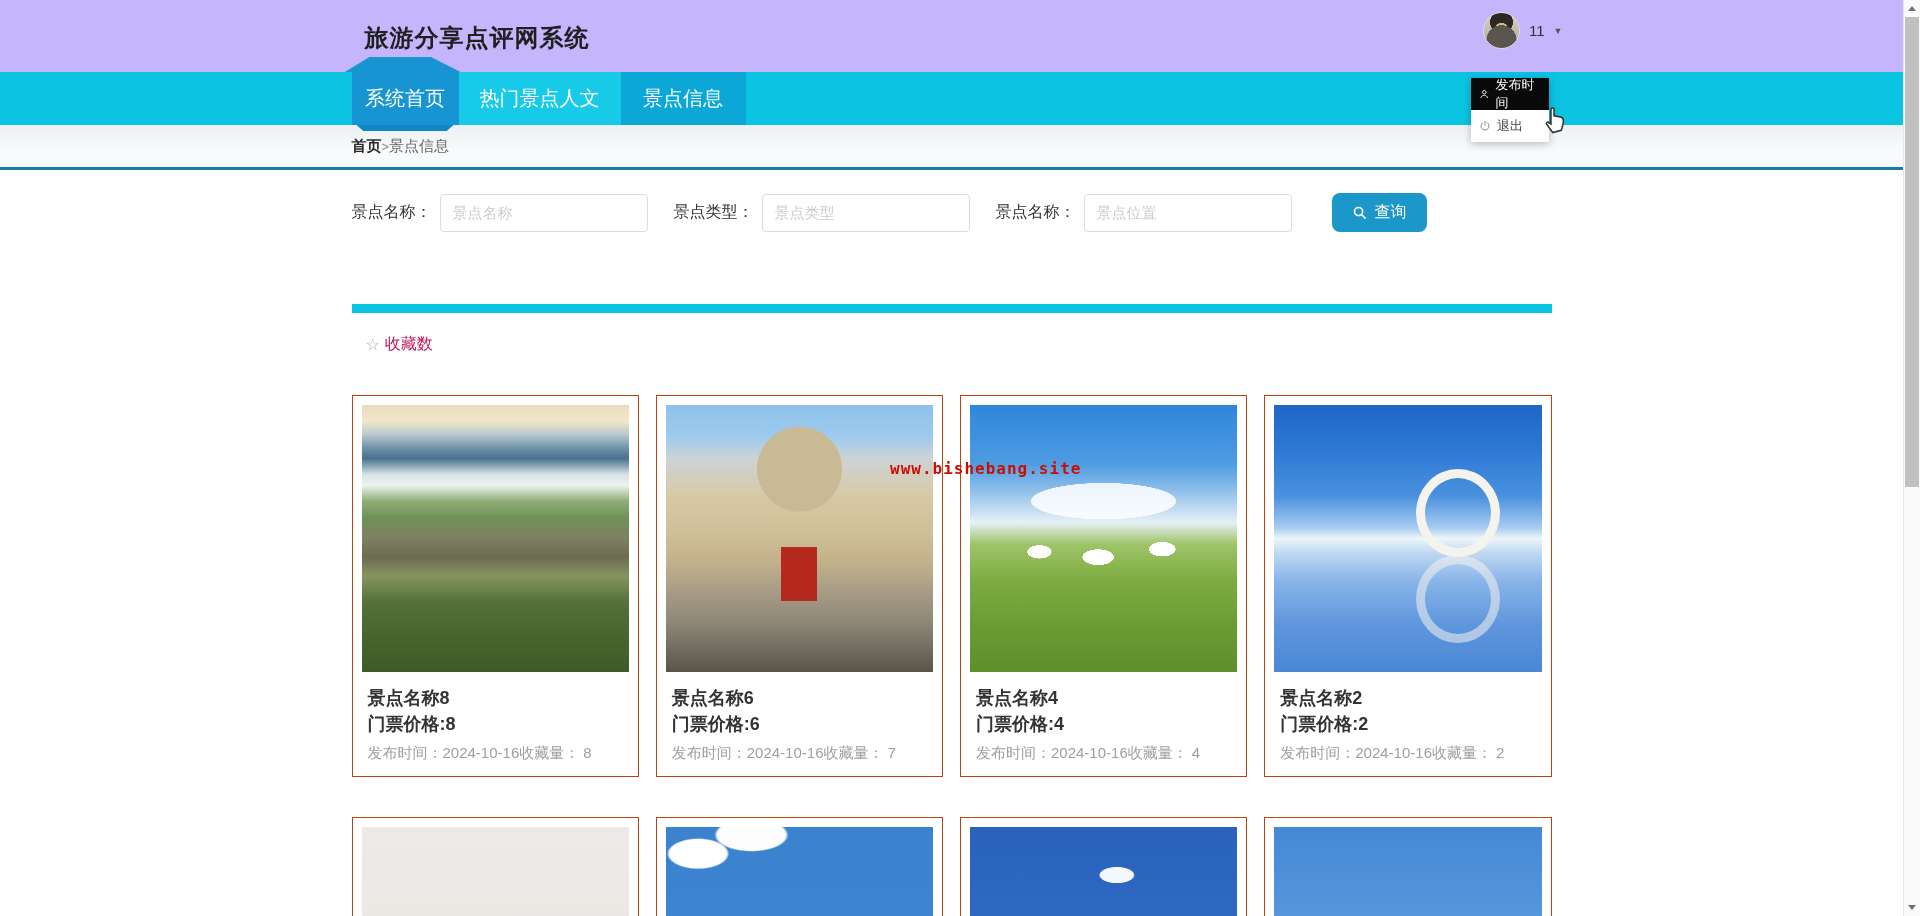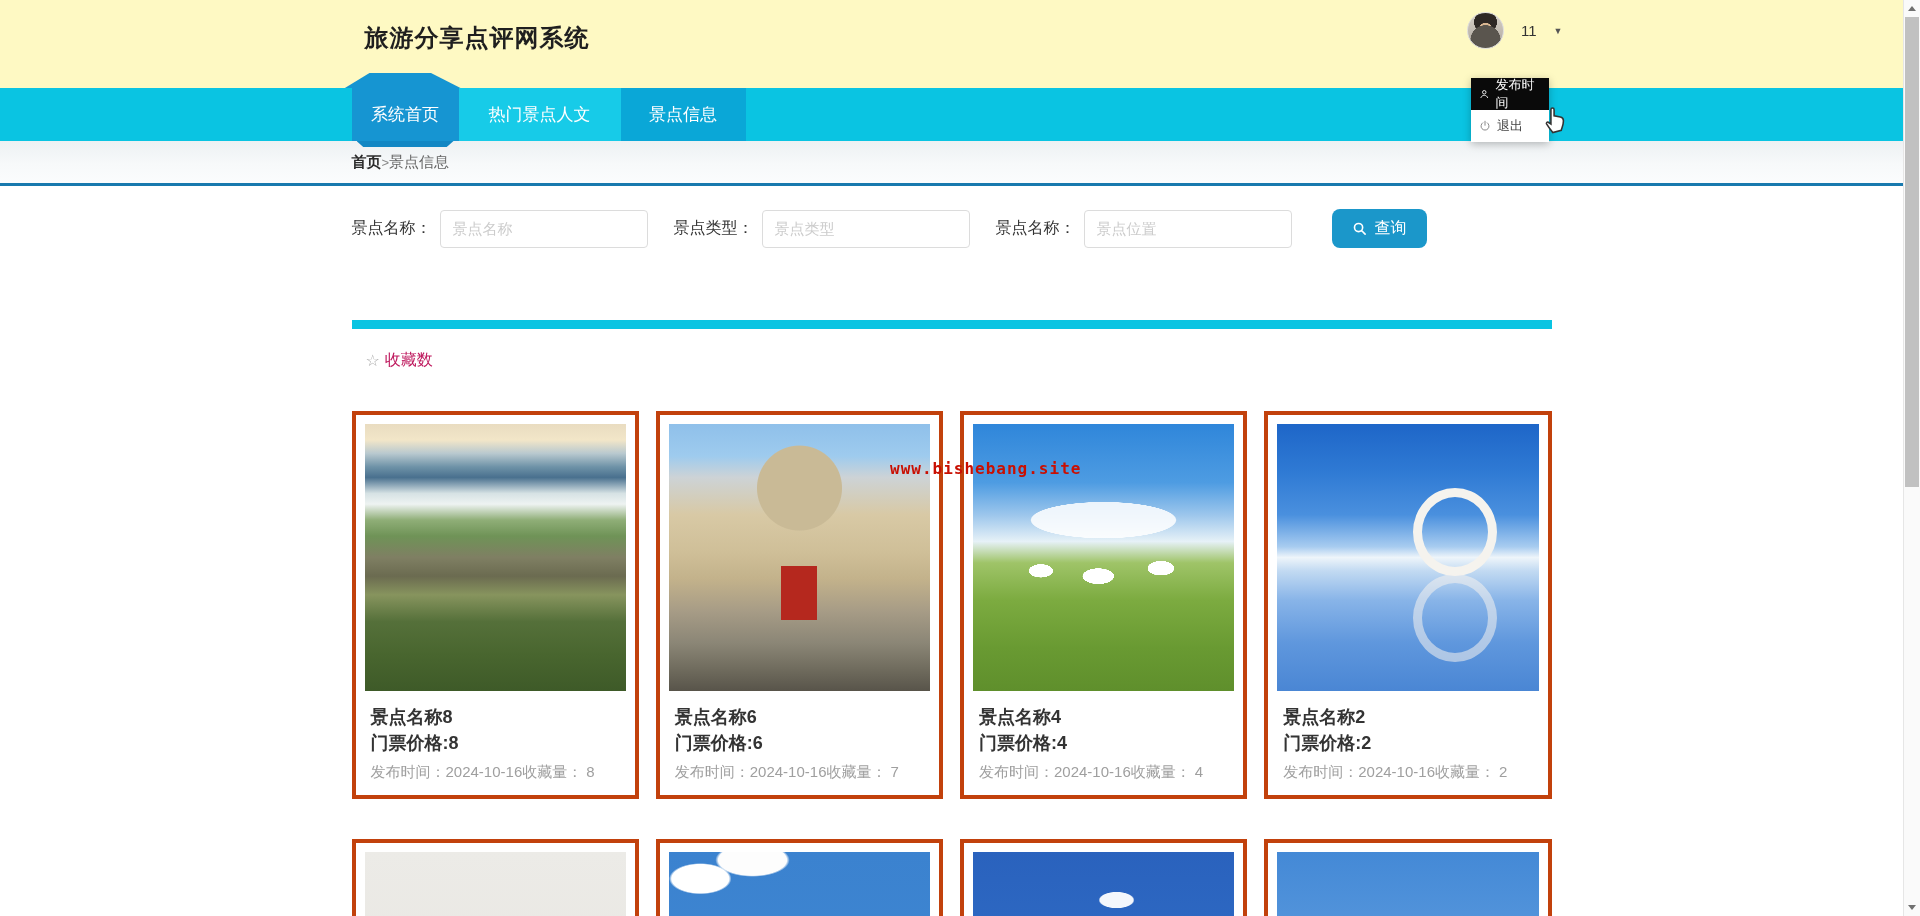--- a/index.html
+++ b/index.html
@@ -2,36 +2,36 @@
 <html><head>
 <meta charset="utf-8">
 <style>
   * { margin:0; padding:0; box-sizing:border-box; }
   html,body { width:1920px; height:916px; font-family:"Liberation Sans", sans-serif; background:#fff; }
   .page { position:relative; width:1920px; height:916px; overflow:hidden; background:#fff; }
   .content-area { position:absolute; left:0; top:0; width:1903px; height:916px; }
   .container { width:1200px; margin:0 auto; position:relative; }
 
   
-  .header { height:88px; background:#fef9c3;padding-left:26px; }
+  .header { height:72px; background:#c4b5fd;padding-left:26px; }
   .site-title { padding-top:22px; font-size:24px; font-weight:700; color:#1f1f1f; letter-spacing:1px; }
-  .user { position:absolute; right:2px; top:12px; display:flex; align-items:center; gap:17px; cursor:pointer; }
+  .user { position:absolute; right:2px; top:12px; display:flex; align-items:center; gap:9px; cursor:pointer; }
   .avatar { width:37px; height:37px; border-radius:50%; border:1px solid #ddd; overflow:hidden;
     background:
       radial-gradient(circle at 50% 78%, #5a554e 0 46%, rgba(0,0,0,0) 47%),
       radial-gradient(circle at 50% 46%, #d9b692 0 24%, rgba(0,0,0,0) 25%),
       radial-gradient(circle at 50% 26%, #2e2825 0 36%, rgba(0,0,0,0) 37%),
       linear-gradient(180deg,#d6d0c8 0%, #beb7ae 60%, #979086 100%); }
   .user-name { font-size:15px; color:#333; }
   .user-caret { font-size:9px; color:#555; }
 
   
   .navbar { position:relative; height:53px; background:#0ac4e2; }
   .nav-inner { display:flex; height:53px; }
-  .nav-tab { height:53px; line-height:53px; text-align:center; color:#fff; font-size:17px; cursor:pointer; }
+  .nav-tab { height:53px; line-height:53px; text-align:center; color:#fff; font-size:20px; cursor:pointer; }
   .tab-home { width:107px; position:relative; background:#1695d2; }
   .tab-home::before { content:""; position:absolute; left:-14px; right:-2px; top:-15px; height:15px; background:#1695d2;
     clip-path:polygon(6% 100%, 26% 0, 76% 0, 100% 100%); }
   .tab-home::after { content:""; position:absolute; left:5px; right:5px; bottom:-6px; height:6px; background:#1287c4;
     clip-path:polygon(0 0, 100% 0, 93% 100%, 7% 100%); }
   .tab-hot { width:162px; background:#17cbe8; }
   .tab-info { width:125px; background:#0aa7d7; }
 
   
   .breadcrumb-bar { height:45px; background:linear-gradient(180deg,#edf1f3 0%, #f7f9fa 55%, #fbfcfd 100%); border-bottom:3px solid #1879ae; }
@@ -51,21 +51,21 @@
     background:#1b97ca; border:none; border-radius:8px; color:#fff; font-size:16px; cursor:pointer; font-family:"Liberation Sans",sans-serif; }
 
   .divider { margin-top:72px; height:9px; background:#0ac4e2; }
 
   .sort-row { margin-top:21px; padding-left:14px; display:flex; align-items:center; gap:5px; cursor:pointer; }
   .sort-star { font-size:16px; color:#aaa; }
   .sort-label { font-size:16px; color:#be185d; }
 
   
   .grid { margin-top:40px; display:grid; grid-template-columns:repeat(4,1fr); gap:21px 17px; }
-  .card { background:#fff; border:4px solid #c2410c; padding:9px 9px 13px 9px; cursor:pointer; }
+  .card { background:#fff; border:1px solid #c2410c; padding:9px 9px 13px 9px; cursor:pointer; }
   .card-img { position:relative; width:100%; height:267px; overflow:hidden; }
   .card-title { margin-top:13px; padding-left:6px; font-size:18px; font-weight:700; color:#333; line-height:26px; }
   .card-price { padding-left:6px; font-size:18px; font-weight:700; color:#333; line-height:26px; }
   .card-meta { margin-top:6px; padding-left:6px; font-size:15px; color:#9f9f9f; line-height:20px; }
   .card-meta .fav-count { margin-left:4px; }
 
   .img-village { background:linear-gradient(180deg,#e9dcc0 0%,#f2e6c8 6%,#b9c9cf 11%,#6f93a8 16%,#49708e 20%,#d6e2e4 26%,#eef3f2 30%,#8fae77 36%,#6f9357 42%,#7f7f63 50%,#6b6b50 57%,#87945e 64%,#55703a 74%,#49662f 86%,#3e5a28 100%); }
   .img-temple { background:
       radial-gradient(circle at 50% 24%, #c9ba96 0 42px, rgba(0,0,0,0) 43px),
       linear-gradient(180deg,#8fc0ea 0%,#9ecbee 12%,#cdd3d6 20%,#d8c9a5 34%,#cfbf98 48%,#c3b28b 58%,#a79c86 70%,#8b8676 82%,#6f6b5d 92%,#58544a 100%); }

